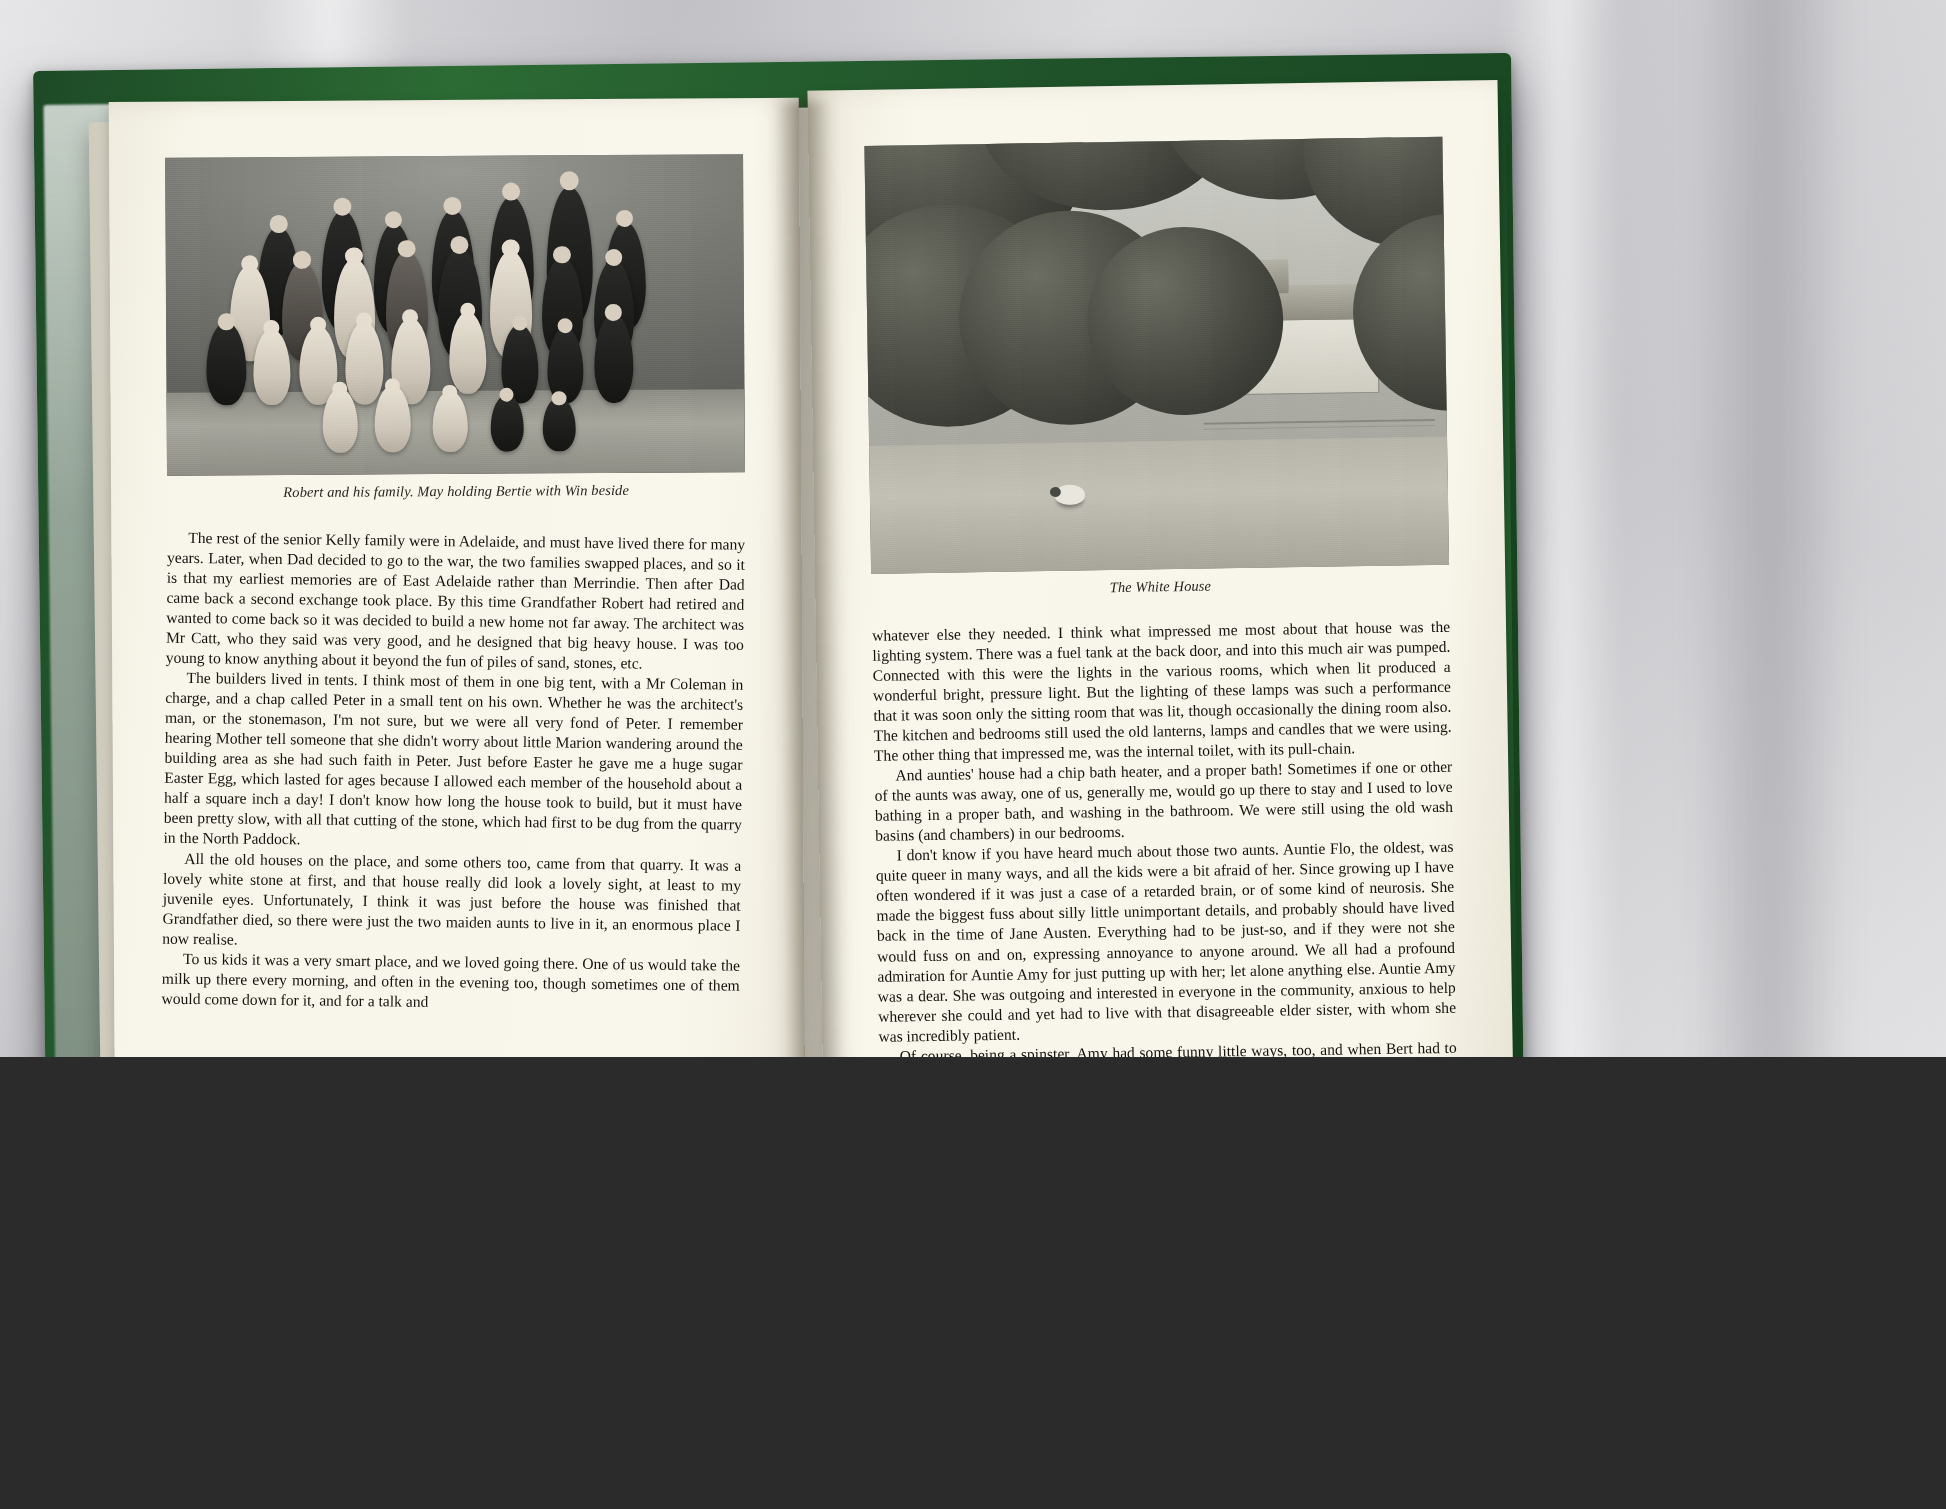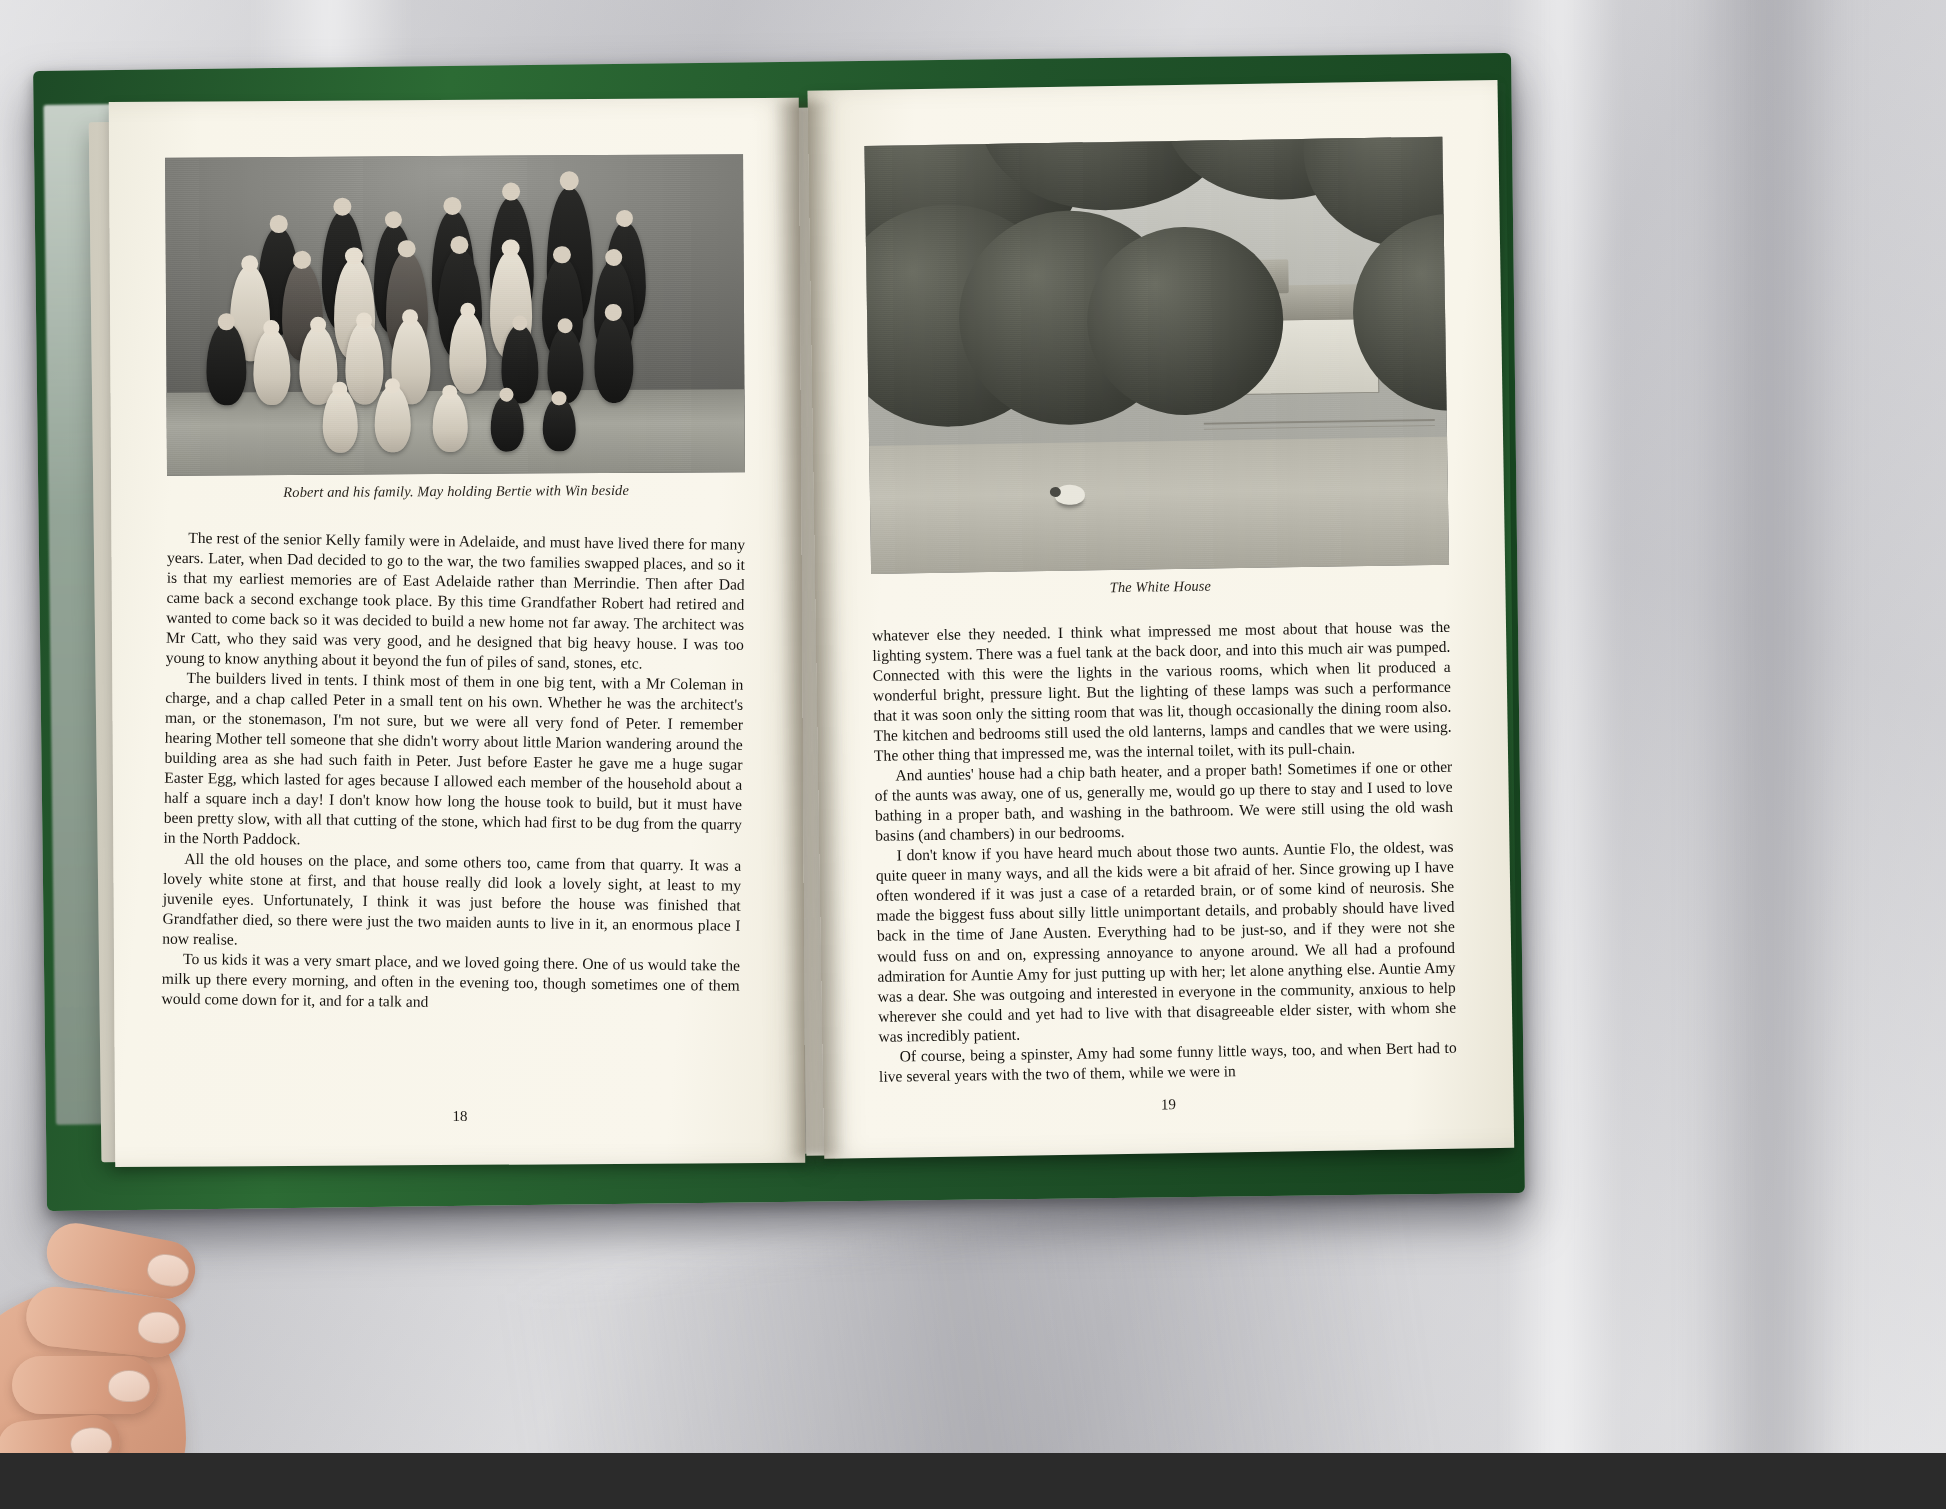--- a/index.html
+++ b/index.html
@@ -11,21 +11,21 @@
     width: 1946px;
     height: 1509px;
     overflow: hidden;
     font-family: "Liberation Serif", serif;
   }
 
   
   .scene {
     position: relative;
     width: 1946px;
-    height: 1453px;
+    height: 1057px;
     background:
       linear-gradient(115deg, rgba(255,255,255,0.55) 0%, rgba(205,205,208,0.15) 28%, rgba(255,255,255,0.40) 46%, rgba(198,198,203,0.18) 66%, rgba(255,255,255,0.45) 100%),
       linear-gradient(25deg, rgba(160,160,166,0.22) 0%, rgba(255,255,255,0.12) 35%, rgba(150,150,158,0.20) 70%, rgba(255,255,255,0.10) 100%),
       #c9c9cd;
     overflow: hidden;
   }
   .sheet-fold {
     position: absolute;
     background: linear-gradient(90deg, rgba(255,255,255,0.0), rgba(255,255,255,0.55), rgba(255,255,255,0.0));
     filter: blur(9px);

